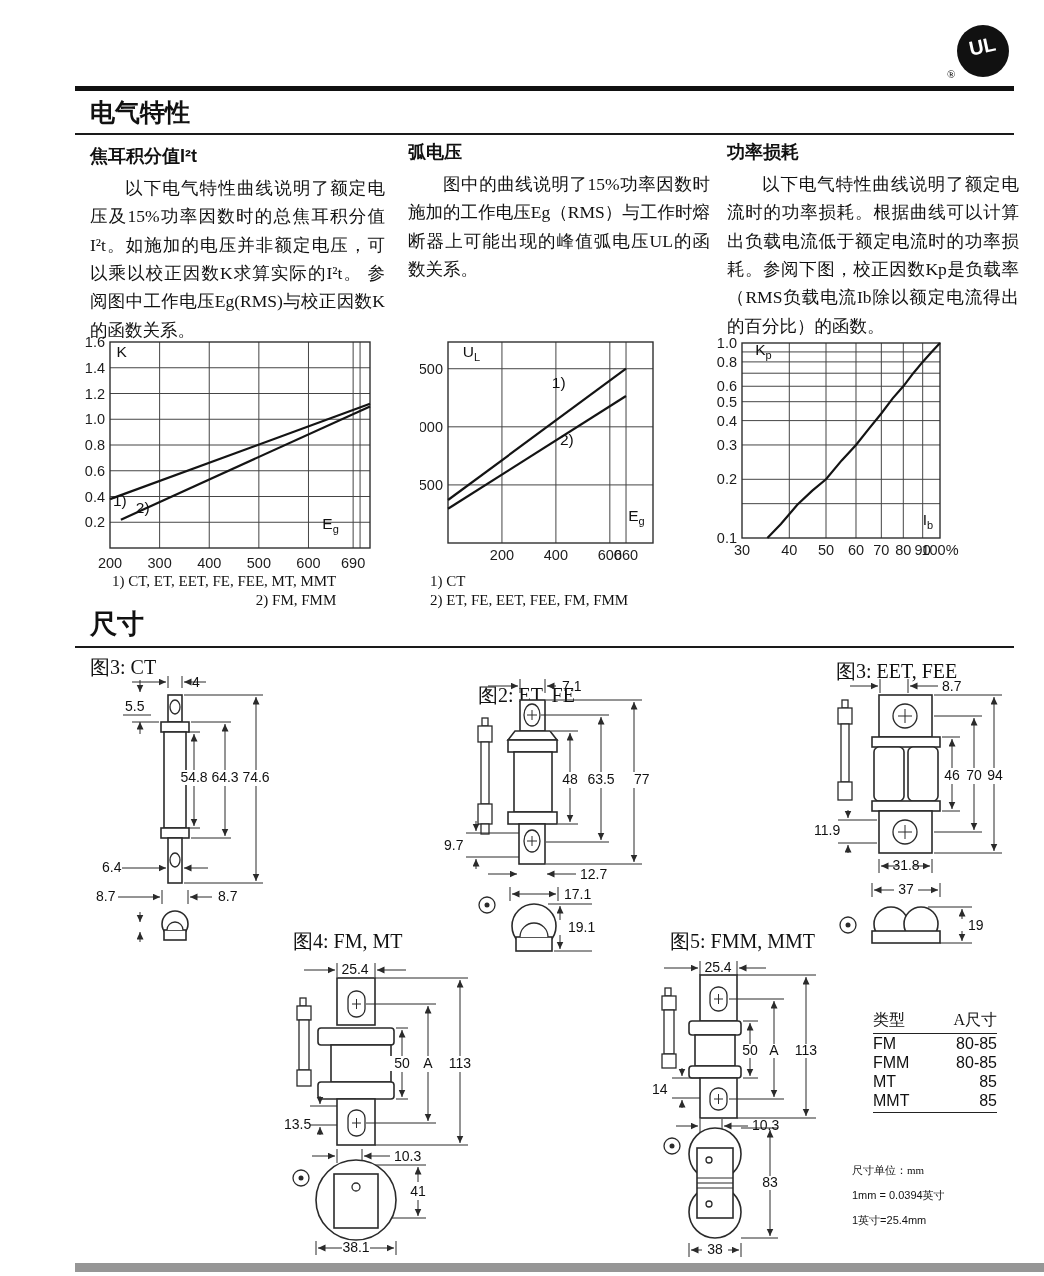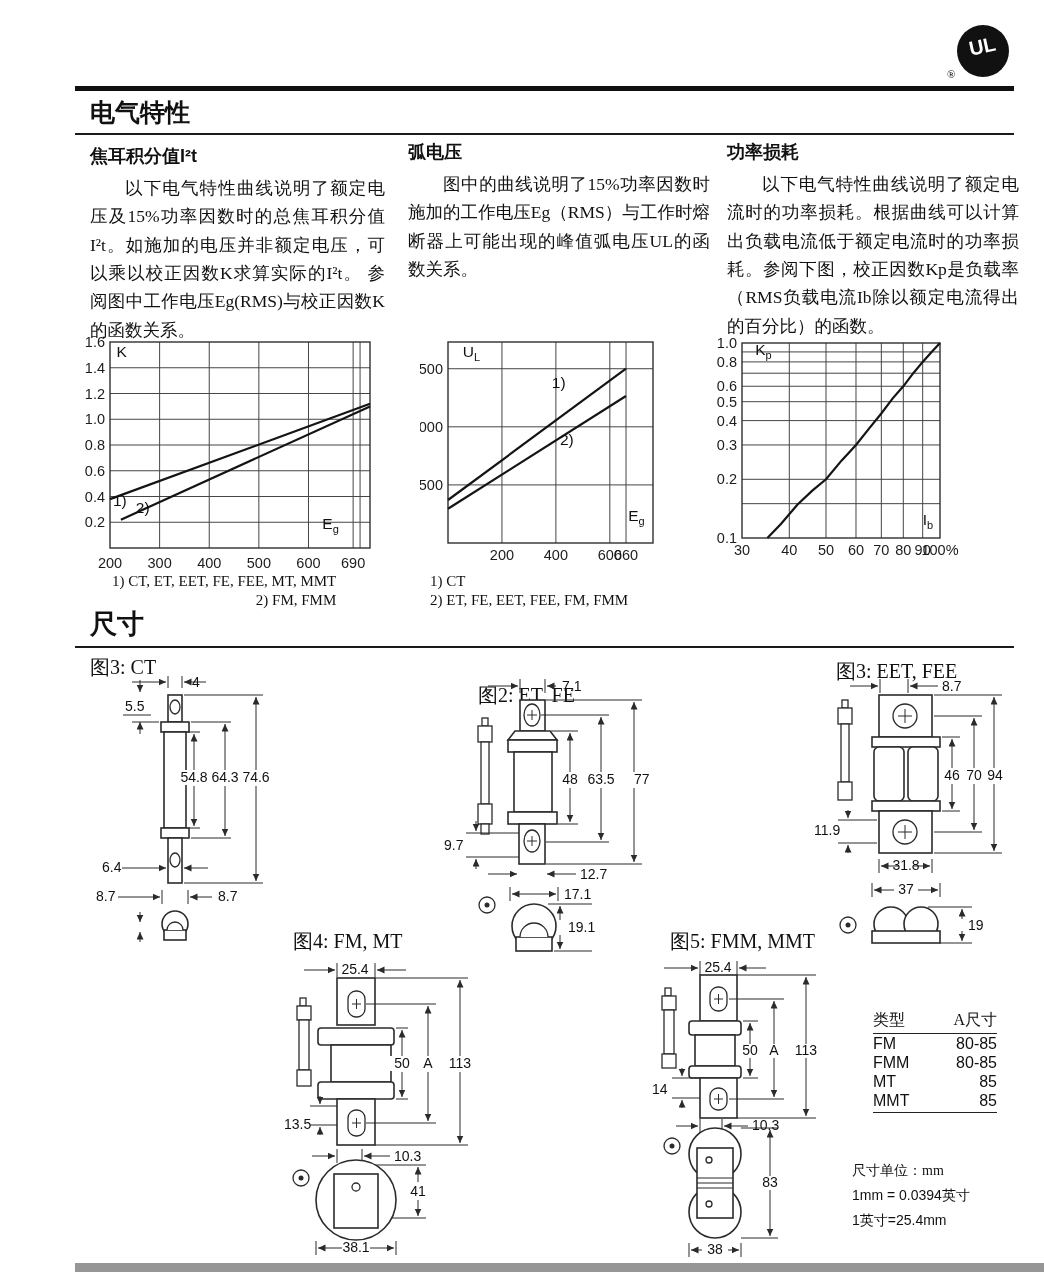--- a/index.html
+++ b/index.html
@@ -28,21 +28,21 @@
   .dl{stroke:#2b2b2b;stroke-width:1;}
   .dt{font:14px "Liberation Sans",sans-serif;fill:#111;}
   .wbg{fill:#fff;}
   
   .dim-table{font-size:16px;}
   .dim-table .hdr{font-family:"Liberation Serif",serif;display:flex;border-bottom:1.5px solid #222;padding-bottom:2px;}
   .dim-table .row{display:flex;font-family:"Liberation Sans",sans-serif;line-height:19px;}
   .dim-table .c1{width:58px;}
   .dim-table .c2{width:66px;text-align:right;}
   .dim-table .foot{border-top:1.5px solid #222;margin-top:2px;}
-  .notes div{font-size:14px;line-height:25px;font-family:"Liberation Sans",sans-serif;}
+  .notes div{font-size:11px;line-height:25px;font-family:"Liberation Sans",sans-serif;}
   .bottom-bar{background:#969696;}
 </style>
 </head>
 <body>
 
 <div id="page">
 
   <svg width="0" height="0" class="abs">
     <defs>
       <marker id="ar" markerWidth="9" markerHeight="9" refX="7.5" refY="3.5" orient="auto" markerUnits="userSpaceOnUse">

